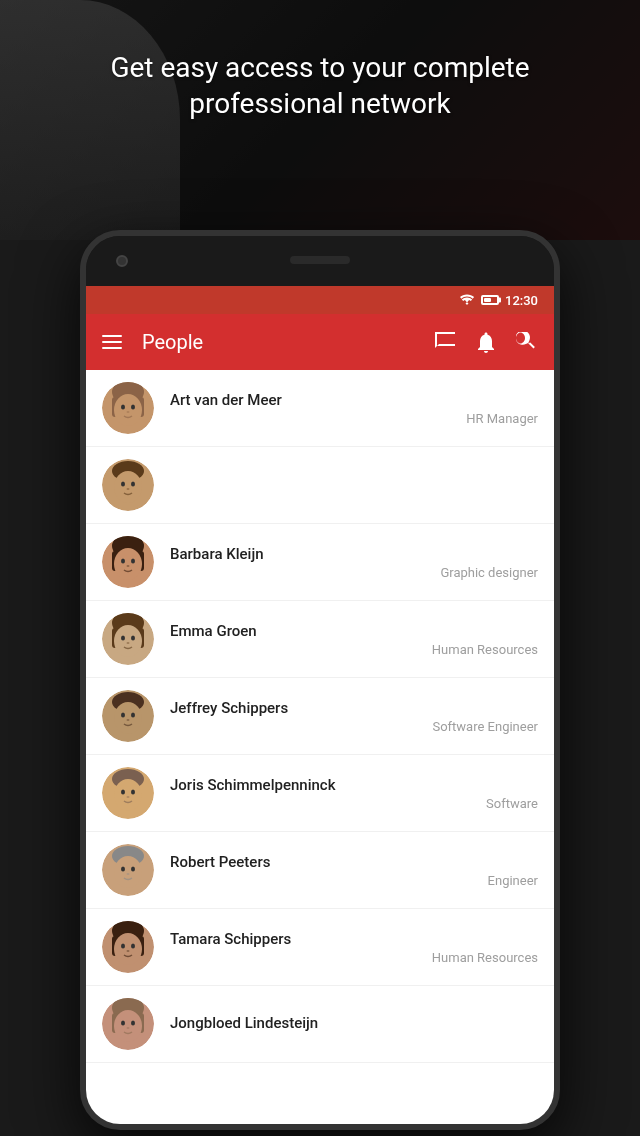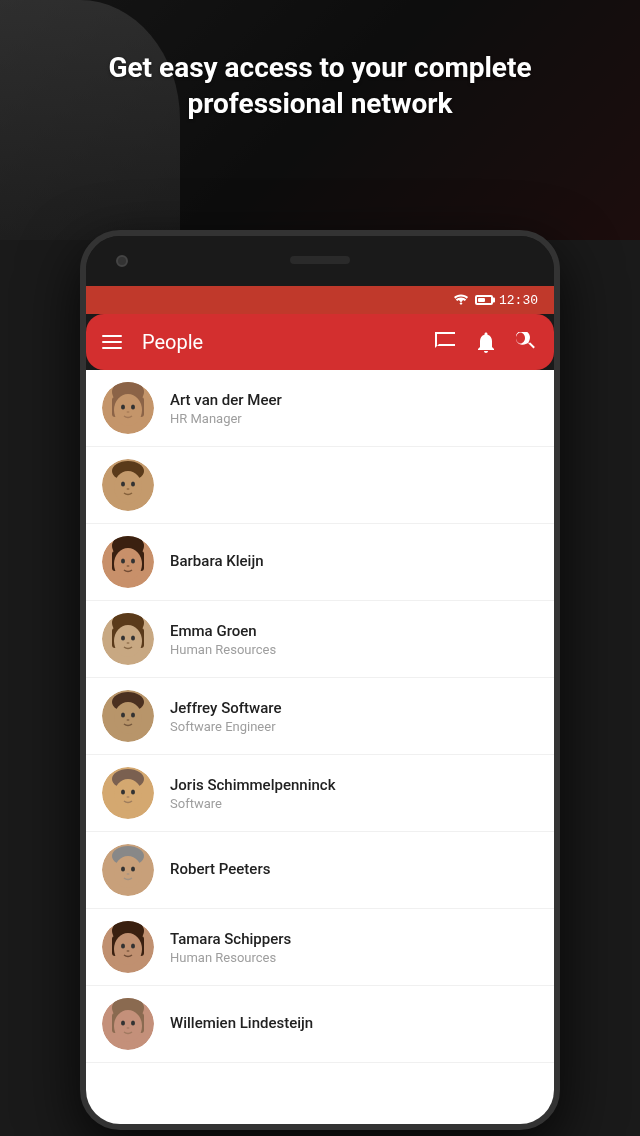--- a/index.html
+++ b/index.html
@@ -50,21 +50,21 @@
       left: 0;
       right: 0;
       text-align: center;
       color: white;
       padding: 0 60px;
       z-index: 10;
     }
 
     .header-text h1 {
       font-size: 28px;
-      font-weight: 700;
+      font-weight: 400;
       line-height: 1.3;
       text-shadow: 0 1px 3px rgba(0,0,0,0.5);
     }
 
     
     .phone-frame {
       position: absolute;
       top: 230px;
       left: 50%;
       transform: translateX(-50%);
@@ -109,21 +109,20 @@
 
     
     .status-bar {
       background: #c0392b;
       height: 28px;
       display: flex;
       align-items: center;
       justify-content: flex-end;
       padding: 0 16px;
       gap: 6px;
-      font-family: Liberation Mono, monospace;
     }
 
     .status-icons {
       display: flex;
       align-items: center;
       gap: 6px;
     }
 
     .wifi-icon {
       color: white;
@@ -167,21 +166,20 @@
     }
 
     
     .app-toolbar {
       background: #d32f2f;
       height: 56px;
       display: flex;
       align-items: center;
       padding: 0 16px;
       gap: 20px;
-      border-radius: 18px;
     }
 
     .hamburger-icon {
       color: white;
       font-size: 20px;
       cursor: pointer;
       display: flex;
       flex-direction: column;
       gap: 4px;
       justify-content: center;
@@ -240,20 +238,21 @@
     .person-name {
       font-size: 15px;
       font-weight: 500;
       color: #212121;
       margin-bottom: 2px;
     }
 
     .person-role {
       font-size: 13px;
       color: #9e9e9e;
+      text-align: right;
     }
 
     
     .avatar-circle {
       width: 52px;
       height: 52px;
       border-radius: 50%;
       overflow: hidden;
       flex-shrink: 0;
       margin-right: 16px;
@@ -396,20 +395,21 @@
     <ellipse cx="21" cy="25" rx="2" ry="2.5" fill="#333"></ellipse>
     <ellipse cx="31" cy="25" rx="2" ry="2.5" fill="#333"></ellipse>
 
     <ellipse cx="26" cy="30" rx="1.5" ry="1" fill="#3a2010" opacity="0.4"></ellipse>
 
     <path d="M22 34 Q26 37 30 34" stroke="#3a2010" stroke-width="1.5" fill="none" opacity="0.6"></path>
   </svg>
         </div>
         <div class="person-info">
           <div class="person-name">Barbara Kleijn</div>
+          <div class="person-role">Graphic designer</div>
         </div>
       </div>
       <div class="person-item">
         <div class="avatar-circle">
           <svg class="face-svg" viewBox="0 0 52 52" xmlns="http://www.w3.org/2000/svg">
     <rect width="52" height="52" fill="#C8A882" rx="26"></rect>
 
     <ellipse cx="26" cy="10" rx="16" ry="12" fill="#5a3a1a"></ellipse>
     <rect x="10" y="15" width="6" height="20" rx="3" fill="#5a3a1a"></rect>
     <rect x="36" y="15" width="6" height="20" rx="3" fill="#5a3a1a"></rect>
@@ -440,21 +440,21 @@
 
     <ellipse cx="21" cy="25" rx="2" ry="2.5" fill="#333"></ellipse>
     <ellipse cx="31" cy="25" rx="2" ry="2.5" fill="#333"></ellipse>
 
     <ellipse cx="26" cy="30" rx="1.5" ry="1" fill="#4a3020" opacity="0.4"></ellipse>
 
     <path d="M22 34 Q26 37 30 34" stroke="#4a3020" stroke-width="1.5" fill="none" opacity="0.6"></path>
   </svg>
         </div>
         <div class="person-info">
-          <div class="person-name">Jeffrey Software</div>
+          <div class="person-name">Jeffrey Schippers</div>
           <div class="person-role">Software Engineer</div>
         </div>
       </div>
       <div class="person-item">
         <div class="avatar-circle">
           <svg class="face-svg" viewBox="0 0 52 52" xmlns="http://www.w3.org/2000/svg">
     <rect width="52" height="52" fill="#D4A870" rx="26"></rect>
 
     <ellipse cx="26" cy="12" rx="16" ry="10" fill="#7a6050"></ellipse>
 
@@ -485,20 +485,21 @@
     <ellipse cx="21" cy="25" rx="2" ry="2.5" fill="#333"></ellipse>
     <ellipse cx="31" cy="25" rx="2" ry="2.5" fill="#333"></ellipse>
 
     <ellipse cx="26" cy="30" rx="1.5" ry="1" fill="#888888" opacity="0.4"></ellipse>
 
     <path d="M22 34 Q26 37 30 34" stroke="#888888" stroke-width="1.5" fill="none" opacity="0.6"></path>
   </svg>
         </div>
         <div class="person-info">
           <div class="person-name">Robert Peeters</div>
+          <div class="person-role">Engineer</div>
         </div>
       </div>
       <div class="person-item">
         <div class="avatar-circle">
           <svg class="face-svg" viewBox="0 0 52 52" xmlns="http://www.w3.org/2000/svg">
     <rect width="52" height="52" fill="#C09070" rx="26"></rect>
 
     <ellipse cx="26" cy="10" rx="16" ry="12" fill="#3a2010"></ellipse>
     <rect x="10" y="15" width="6" height="20" rx="3" fill="#3a2010"></rect>
     <rect x="36" y="15" width="6" height="20" rx="3" fill="#3a2010"></rect>
@@ -531,18 +532,18 @@
 
     <ellipse cx="21" cy="25" rx="2" ry="2.5" fill="#333"></ellipse>
     <ellipse cx="31" cy="25" rx="2" ry="2.5" fill="#333"></ellipse>
 
     <ellipse cx="26" cy="30" rx="1.5" ry="1" fill="#8a6a50" opacity="0.4"></ellipse>
 
     <path d="M22 34 Q26 37 30 34" stroke="#8a6a50" stroke-width="1.5" fill="none" opacity="0.6"></path>
   </svg>
         </div>
         <div class="person-info">
-          <div class="person-name">Willemien Lindesteijn</div>
+          <div class="person-name">Jongbloed Lindesteijn</div>
           <div class="person-role"></div>
         </div>
       </div>
     </div>
 </div>
 
 </body></html>

